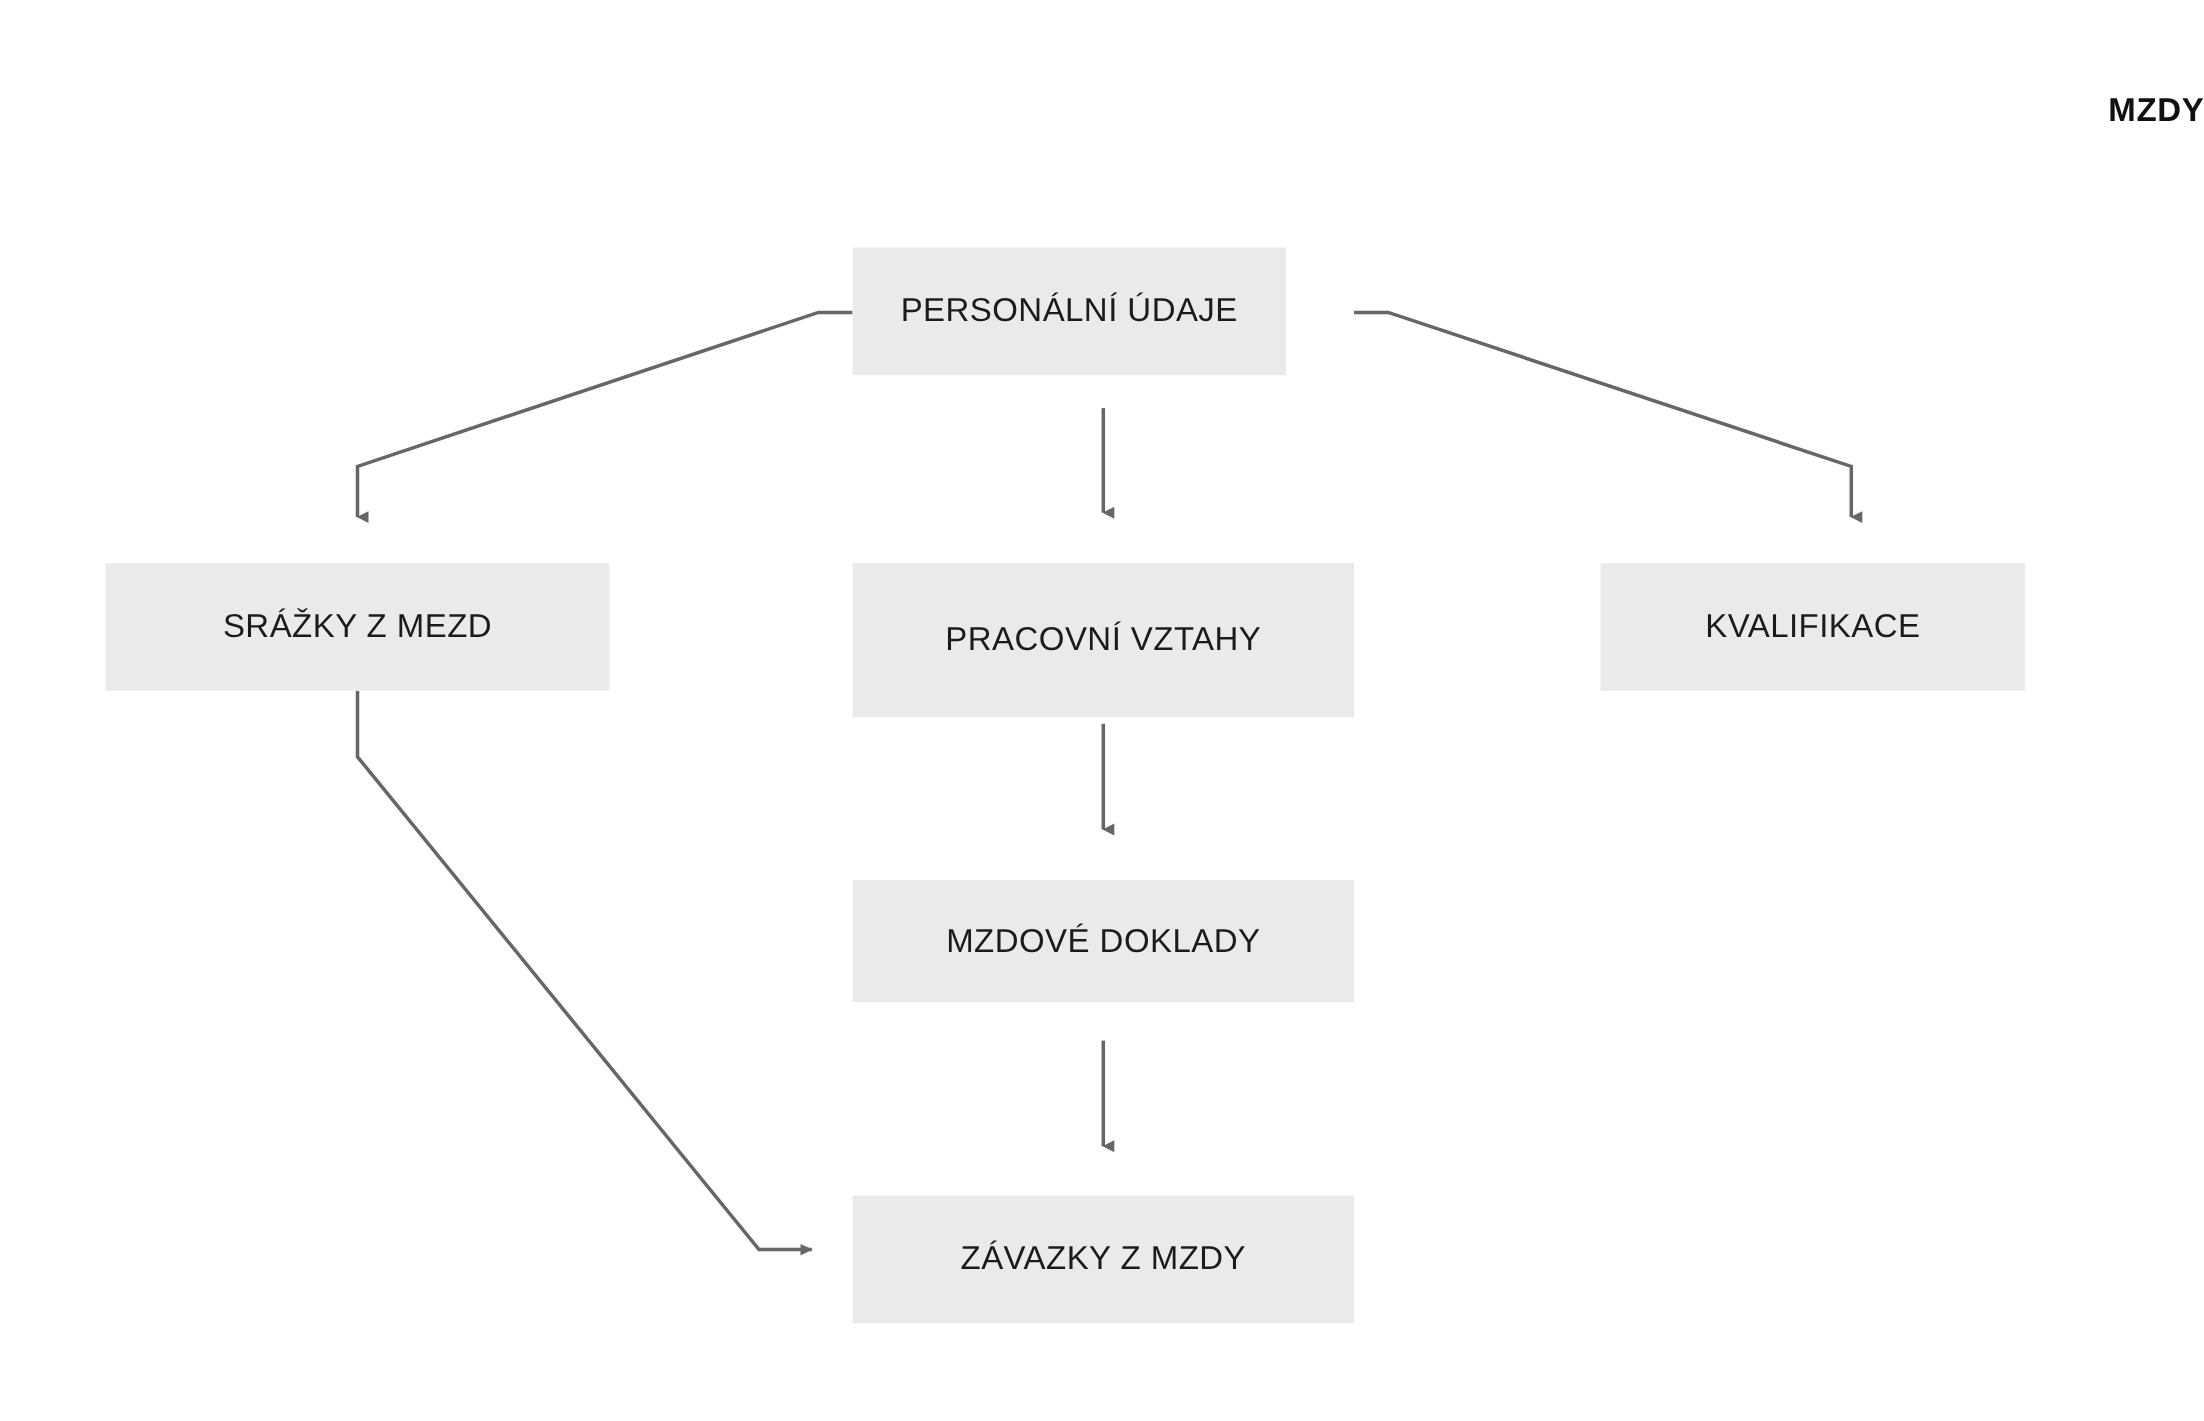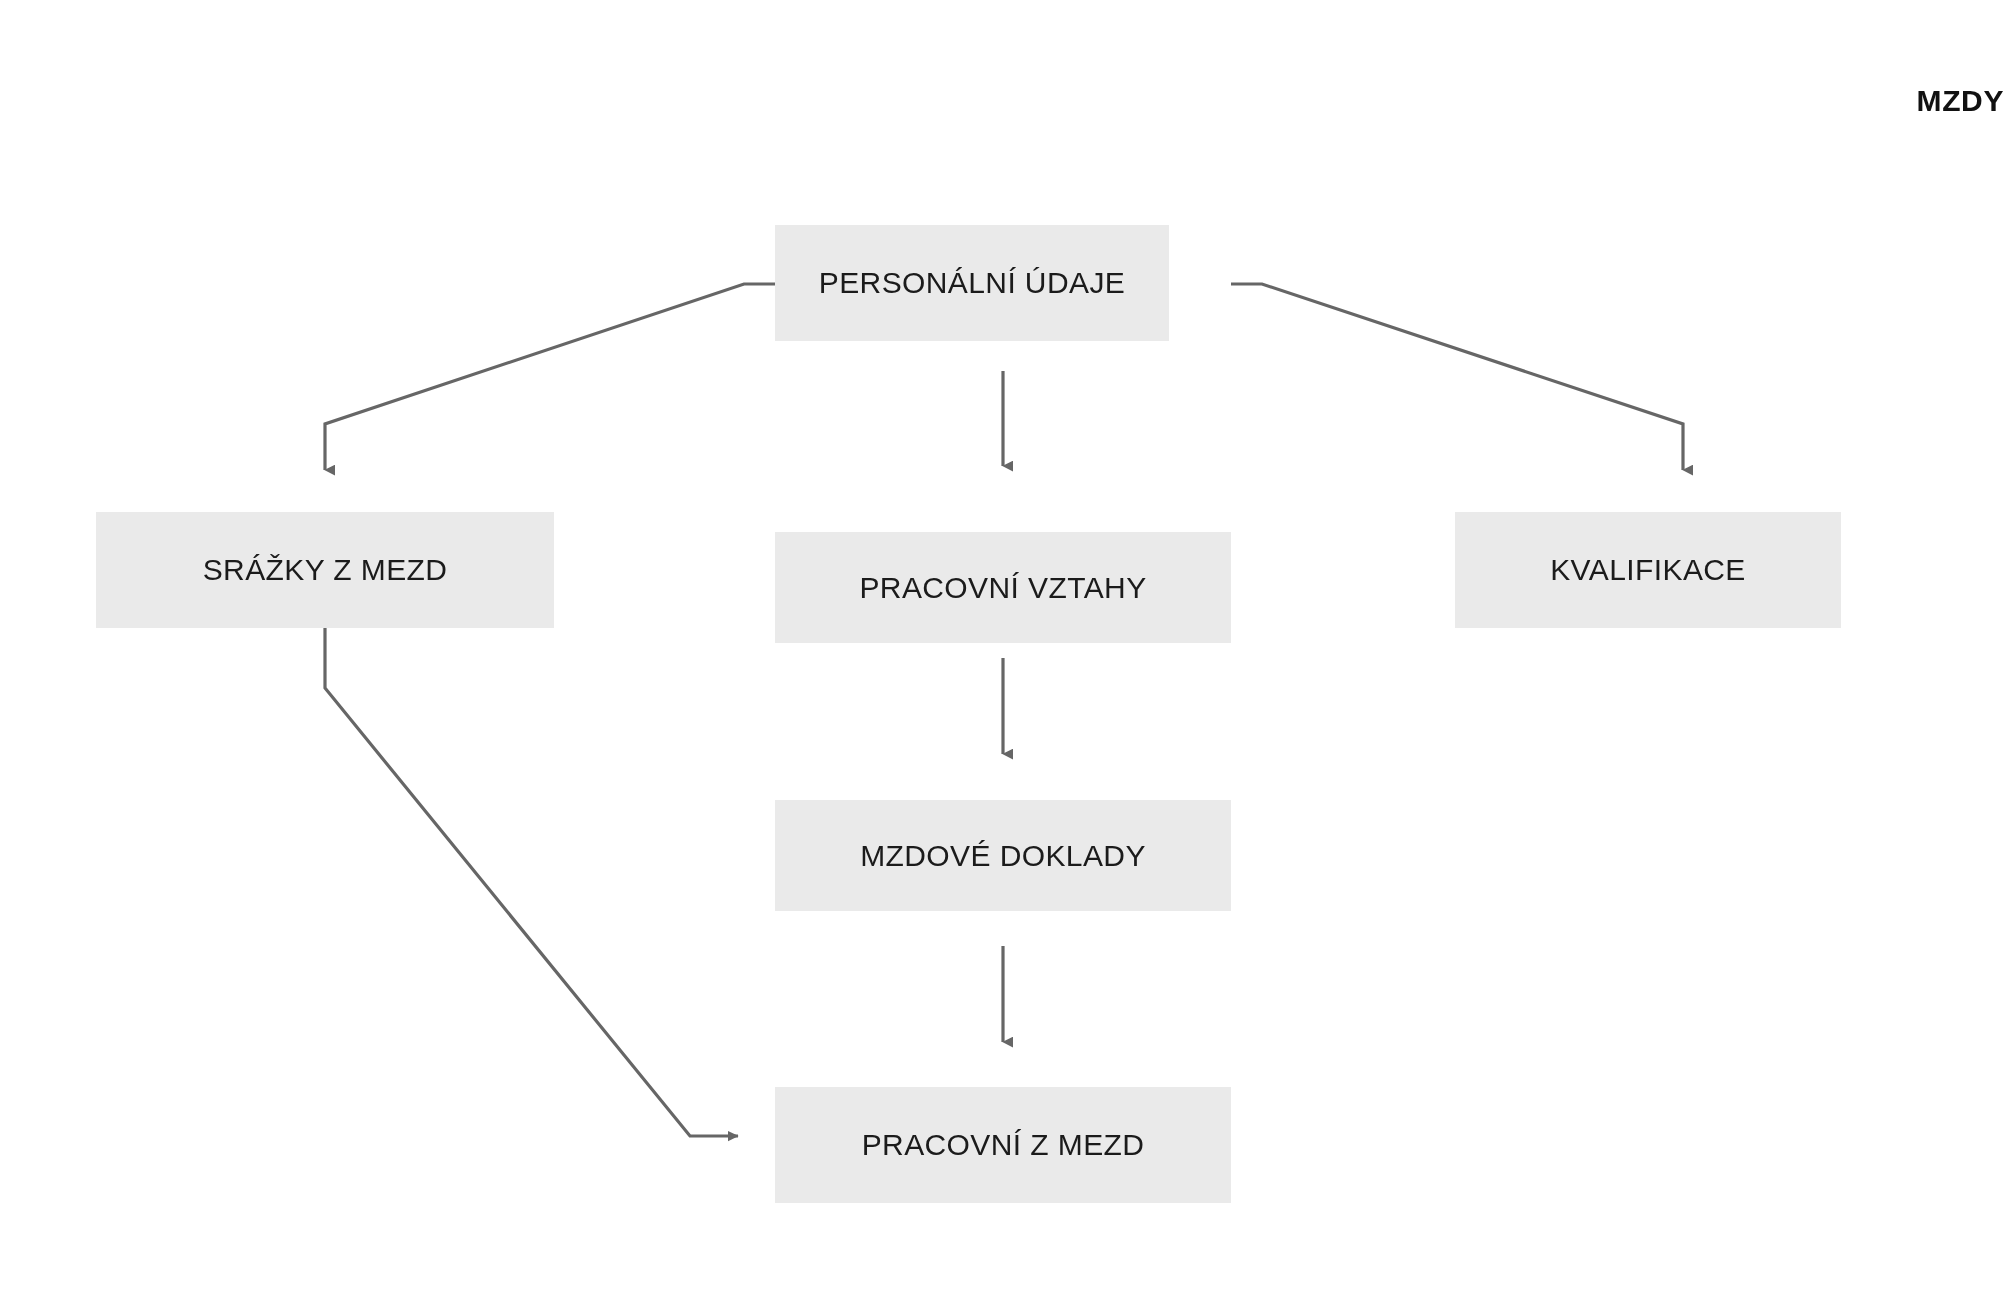--- a/index.html
+++ b/index.html
@@ -48,21 +48,21 @@
   .node-label {
     font-size: 30px;
     color: #1b1b1b;
     letter-spacing: 0.4px;
     white-space: nowrap;
     font-weight: 400;
   }
   
   #node-personalni-udaje { left: 775px;  top: 225px;  width: 394px; height: 116px; }
   #node-srazky-z-mezd    { left: 96px;   top: 512px;  width: 458px; height: 116px; }
-  #node-pracovni-vztahy  { left: 775px;  top: 512px;  width: 456px; height: 111px; margin-top: 20px; }
+  #node-pracovni-vztahy  { left: 775px;  top: 512px;  width: 456px; height: 140px; }
   #node-kvalifikace      { left: 1455px; top: 512px;  width: 386px; height: 116px; }
   #node-mzdove-doklady   { left: 775px;  top: 800px;  width: 456px; height: 111px; }
   #node-zavazky-z-mezd   { left: 775px;  top: 1087px; width: 456px; height: 116px; }
 </style>
 </head>
 <body>
 
 <div id="canvas">
 
   <div class="diagram-title">MZDY</div>
@@ -116,16 +116,16 @@
 
   <div class="node" id="node-kvalifikace">
     <span class="node-label">KVALIFIKACE</span>
   </div>
 
   <div class="node" id="node-mzdove-doklady">
     <span class="node-label">MZDOVÉ DOKLADY</span>
   </div>
 
   <div class="node" id="node-zavazky-z-mezd">
-    <span class="node-label">PRACOVNÍ Z MEZD</span>
+    <span class="node-label">ZÁVAZKY Z MZDY</span>
   </div>
 
 </div>
 
 </body></html>

